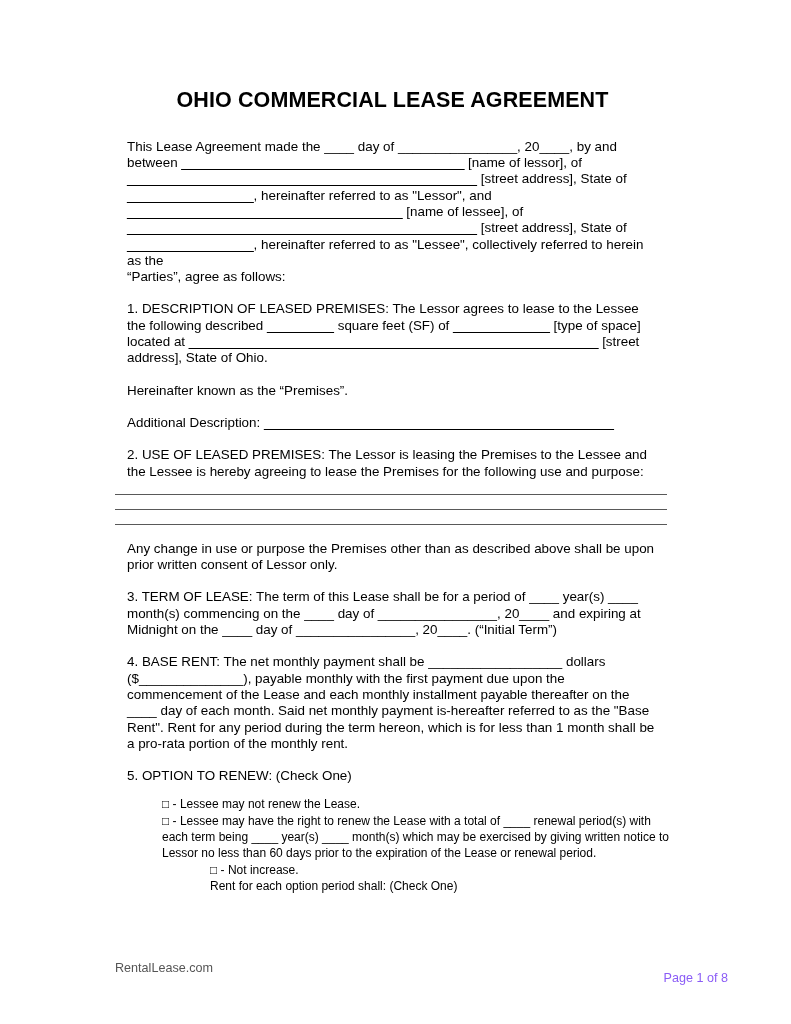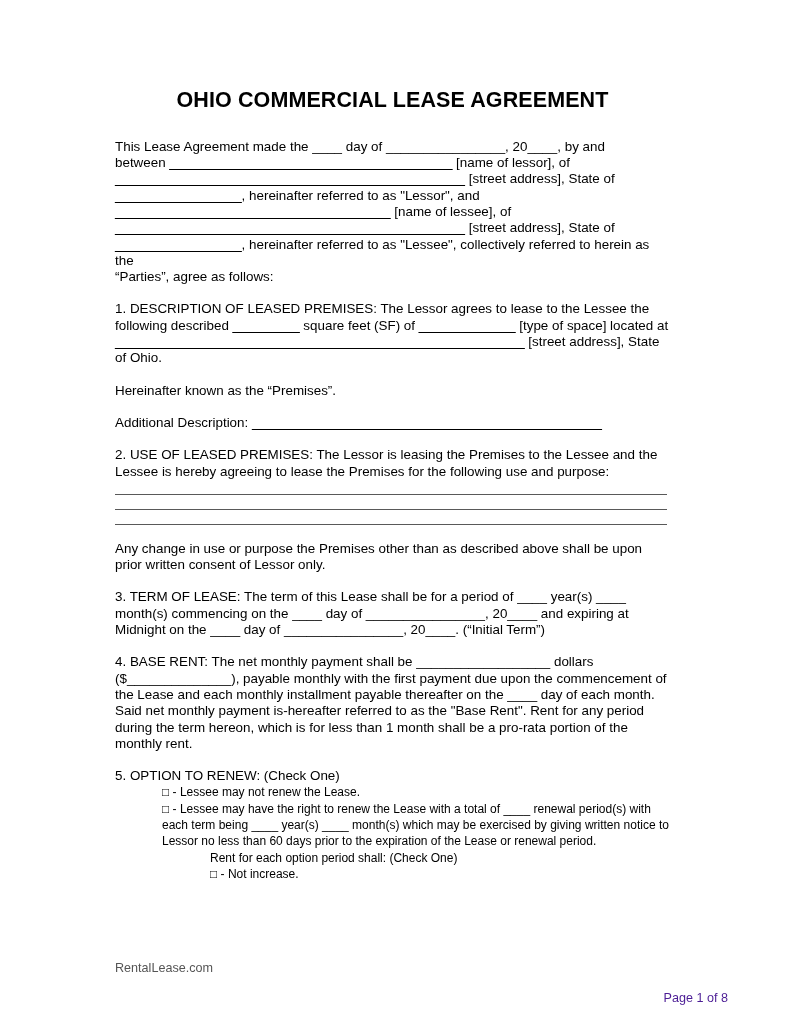--- a/index.html
+++ b/index.html
@@ -30,21 +30,21 @@
     font-size: 21.5px;
     font-weight: bold;
     letter-spacing: 0.1px;
     margin: 0;
     padding-top: 88px;
     line-height: 1.2;
   }
   .para {
     font-size: 13.4px;
     line-height: 16.3px;
-    margin: 0;
+    margin: 12px;
     text-align: left;
     word-spacing: 0px;
   }
   .para.gap-intro { margin-top: 25px; }
   .para.gap { margin-top: 16px; }
   b { font-weight: normal; }
   .blank {
     text-decoration: underline;
     text-decoration-thickness: 1px;
     text-underline-offset: 2px;
@@ -76,22 +76,21 @@
     font-size: 12.6px;
     color: #555555;
   }
   .footer-right {
     position: absolute;
     left: 0;
     top: 971px;
     width: 728px;
     text-align: right;
     font-size: 12.6px;
-    color: #4c1d95;
-    margin-top: 20px;
+    color: #8b5cf6;
   }
 </style>
 </head>
 <body>
 
 <div class="page">
   <div class="content">
 
     <h1 class="doc-title">OHIO COMMERCIAL LEASE AGREEMENT</h1>
 
@@ -141,23 +140,23 @@
     </p>
 
     <p class="checkline gap">
       <span class="chk"></span><span>□ - Lessee may not renew the Lease.</span>
     </p>
 
     <p class="checkline gap">
       <span>□ - Lessee may have the right to renew the Lease with a total of ____ renewal period(s) with each term being ____ year(s) ____ month(s) which may be exercised by giving written notice to Lessor no less than 60 days prior to the expiration of the Lease or renewal period.</span>
     </p>
 
-    <p class="checkline deep gap">Rent for each option period shall: (Check One)</p>
-
     <p class="checkline deep gap">
       <span>□ - Not increase.</span>
     </p>
+
+    <p class="checkline deep gap">Rent for each option period shall: (Check One)</p>
 
   </div>
 
   <div class="footer-left">RentalLease.com</div>
   <div class="footer-right">Page 1 of 8</div>
 </div>
 
 </body></html>

